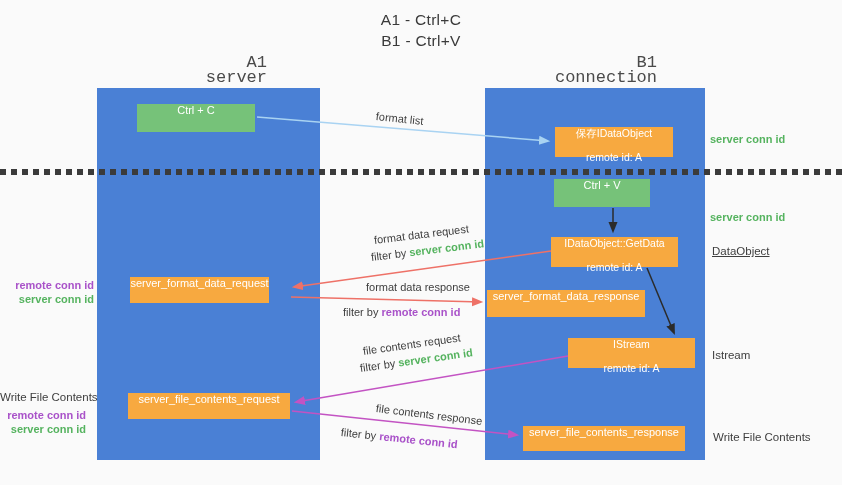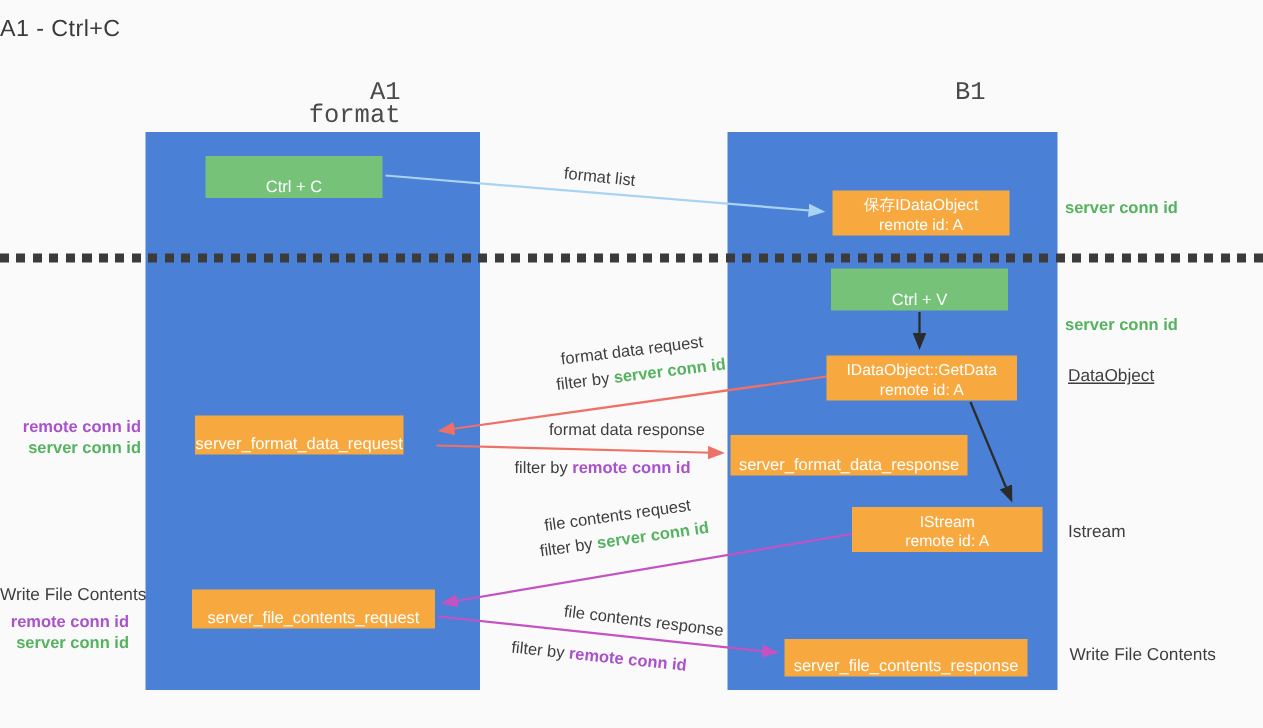--- a/index.html
+++ b/index.html
@@ -8,42 +8,42 @@
     background:#f6f6f6;
   }
   .canvas{
     position:relative;
     width:842px;height:485px;
     background:#fafafa;
     overflow:hidden;
   }
   .title{
     position:absolute;left:0;top:9px;width:842px;
-    color:#3a3a3a;
+    text-align:center;color:#3a3a3a;
     font-size:15.5px;line-height:21px;letter-spacing:0.3px;
   }
   .col-header{
     position:absolute;width:120px;text-align:right;
     font-size:17px;line-height:14.5px;color:#4a4a4a;font-family:Liberation Mono, monospace;
   }
   .col{
     position:absolute;top:88px;height:372px;
     background:#4a80d5;z-index:1;
   }
   .dotted-line{
     position:absolute;left:0;top:169px;width:842px;height:6px;z-index:2;
     background:repeating-linear-gradient(90deg,#3b3b3b 0 6px,transparent 6px 11px);
   }
   .arrows{position:absolute;left:0;top:0;z-index:2;}
   .node{
     position:absolute;z-index:3;
-    display:flex;flex-direction:column;align-items:center;justify-content:flex-end;
+    display:flex;flex-direction:column;align-items:center;justify-content:flex-start;
     color:#ffffff;font-size:11px;line-height:13px;text-align:center;
   }
-  .node.orange{background:#f7a940;}
+  .node.orange{background:#f7a940;gap:11px;}
   .node.green{background:#76c279;}
   .node .sub{font-size:10.5px;}
   .elabel{
     position:absolute;z-index:3;white-space:nowrap;
     font-size:11px;color:#3e3e3e;
   }
   .green-id{color:#55b35f;font-weight:bold;}
   .purple-id{color:#a952c9;font-weight:bold;}
   .side-label{
     position:absolute;z-index:3;white-space:nowrap;font-size:11.5px;color:#3e3e3e;
@@ -56,28 +56,30 @@
   .r-n7{transform:rotate(-7deg);transform-origin:left center;}
   .r-n8{transform:rotate(-8deg);transform-origin:left center;}
 </style>
 </head>
 <body>
 
 <div class="canvas">
 
   <div class="title">
     <div>A1 - Ctrl+C</div>
+    <div>B1 - Ctrl+V</div>
   </div>
 
   <div class="col-header" style="left:147px;top:56px;">
     <div>A1</div>
-    <div>format</div>
+    <div>server</div>
   </div>
   <div class="col-header" style="left:537px;top:56px;">
     <div>B1</div>
+    <div>connection</div>
   </div>
 
   <div class="col" style="left:97px;width:223px;"></div>
   <div class="col" style="left:485px;width:220px;"></div>
 
   <div class="dotted-line"></div>
 
   <svg class="arrows" width="842" height="485" viewBox="0 0 842 485">
     <defs>
       <marker id="m-blue" markerWidth="9" markerHeight="8" refX="6" refY="3" orient="auto">
@@ -104,21 +106,21 @@
 
   <div class="node green" style="left:137px;top:104px;width:118px;height:28px;">
     <div>Ctrl + C</div>
   </div>
 
   <div class="node orange" style="left:555px;top:127px;width:118px;height:30px;">
     <div class="sub">保存IDataObject</div>
     <div class="sub">remote id: A</div>
   </div>
 
-  <div class="node green" style="left:554px;top:179px;width:118px;height:28px;">
+  <div class="node green" style="left:554px;top:179px;width:96px;height:28px;">
     <div>Ctrl + V</div>
   </div>
 
   <div class="node orange" style="left:551px;top:237px;width:127px;height:30px;">
     <div class="sub">IDataObject::GetData</div>
     <div class="sub">remote id: A</div>
   </div>
 
   <div class="node orange" style="left:130px;top:277px;width:139px;height:26px;">
     <div>server_format_data_request</div>

